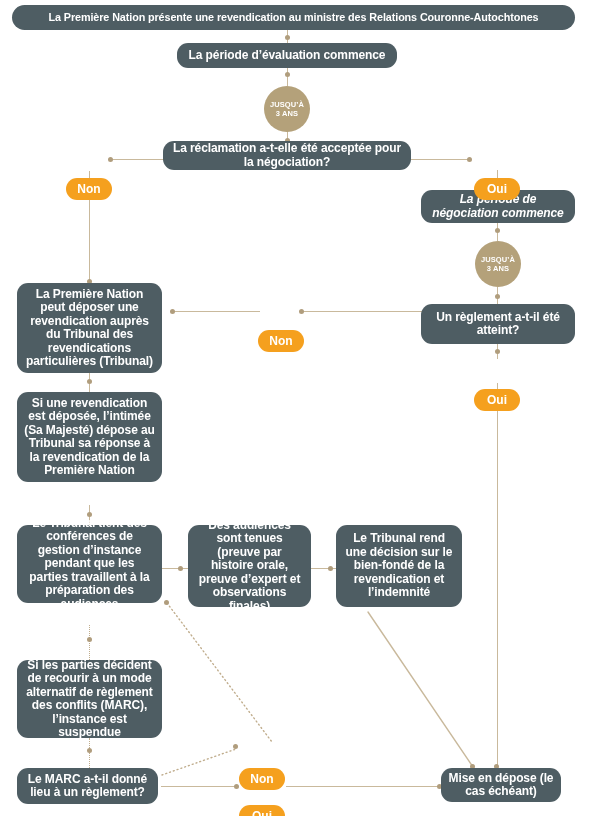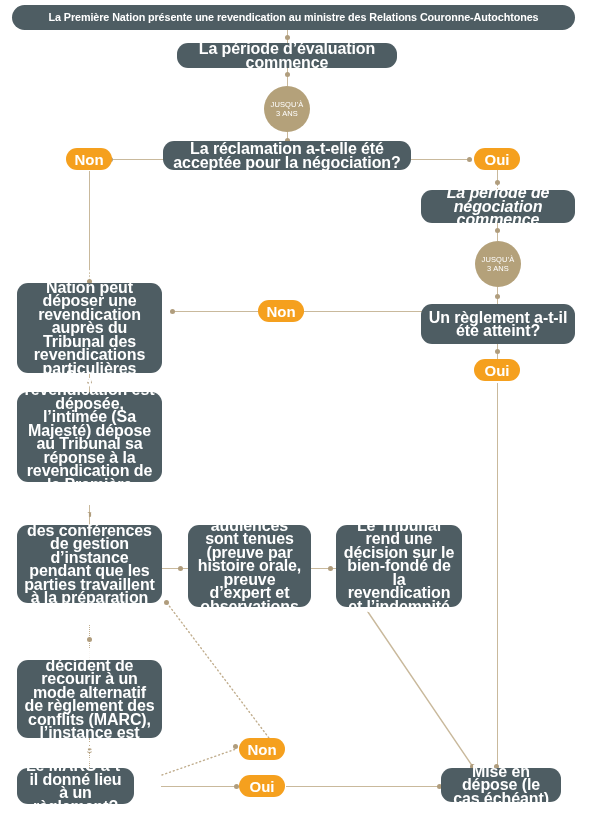--- a/index.html
+++ b/index.html
@@ -15,55 +15,56 @@
     font-family: "Liberation Sans", sans-serif;
     overflow: hidden;
   }
   .node {
     position: absolute;
     box-sizing: border-box;
     background: #4e5d63;
     color: #ffffff;
     border-radius: 11px;
     font-weight: bold;
-    font-size: 16px;
+    font-size: 12px;
     line-height: 13.5px;
     text-align: center;
     display: flex;
     align-items: center;
     justify-content: center;
     padding: 4px 7px;
     letter-spacing: -0.1px;
     z-index: 5;
   }
   .node.banner {
     border-radius: 13px;
     font-size: 10.8px;
   }
   .badge {
     position: absolute;
     box-sizing: border-box;
     background: #f5a01e;
     color: #ffffff;
     border-radius: 999px;
     font-weight: bold;
-    font-size: 15px;
+    font-size: 12px;
     line-height: 1;
     display: flex;
     align-items: center;
     justify-content: center;
     z-index: 7;
+    margin-top: 30px;
   }
   .circle {
     position: absolute;
     box-sizing: border-box;
     background: #b4a17a;
     color: #ffffff;
     border-radius: 50%;
-    font-weight: normal;
+    font-weight: bold;
     font-size: 7.5px;
     line-height: 9.5px;
     text-align: center;
     display: flex;
     align-items: center;
     justify-content: center;
     letter-spacing: 0.1px;
     z-index: 6;
   }
   .conn {
@@ -210,21 +211,21 @@
   <div class="node" style="left:17px; top:392px; width:145px; height:90px;">Si une revendication est déposée, l’intimée (Sa Majesté) dépose au Tribunal sa réponse à la revendication de la Première Nation</div>
 
   <div class="node" style="left:17px; top:525px; width:145px; height:78px;">Le Tribunal tient des conférences de gestion d’instance pendant que les parties travaillent à la préparation des audiences</div>
 
   <div class="node" style="left:188px; top:525px; width:123px; height:82px;">Des audiences sont tenues (preuve par histoire orale, preuve d’expert et observations finales)</div>
 
   <div class="node" style="left:336px; top:525px; width:126px; height:82px;">Le Tribunal rend une décision sur le bien-fondé de la revendication et l’indemnité</div>
 
   <div class="node" style="left:17px; top:660px; width:145px; height:78px;">Si les parties décident de recourir à un mode alternatif de règlement des conflits (MARC), l’instance est suspendue</div>
 
-  <div class="node" style="left:17px; top:768px; width:117px; height:36px;">Le MARC a-t-il donné lieu à un règlement?</div>
+  <div class="node" style="left:17px; top:768px; width:141px; height:36px;">Le MARC a-t-il donné lieu à un règlement?</div>
 
   <div class="badge" style="left:239px; top:738px; width:46px; height:22px;">Non</div>
 
   <div class="badge" style="left:239px; top:775px; width:46px; height:22px;">Oui</div>
 
   <div class="node" style="left:441px; top:768px; width:120px; height:34px;">Mise en dépose (le cas échéant)</div>
 
 </div>
 
 </body></html>

